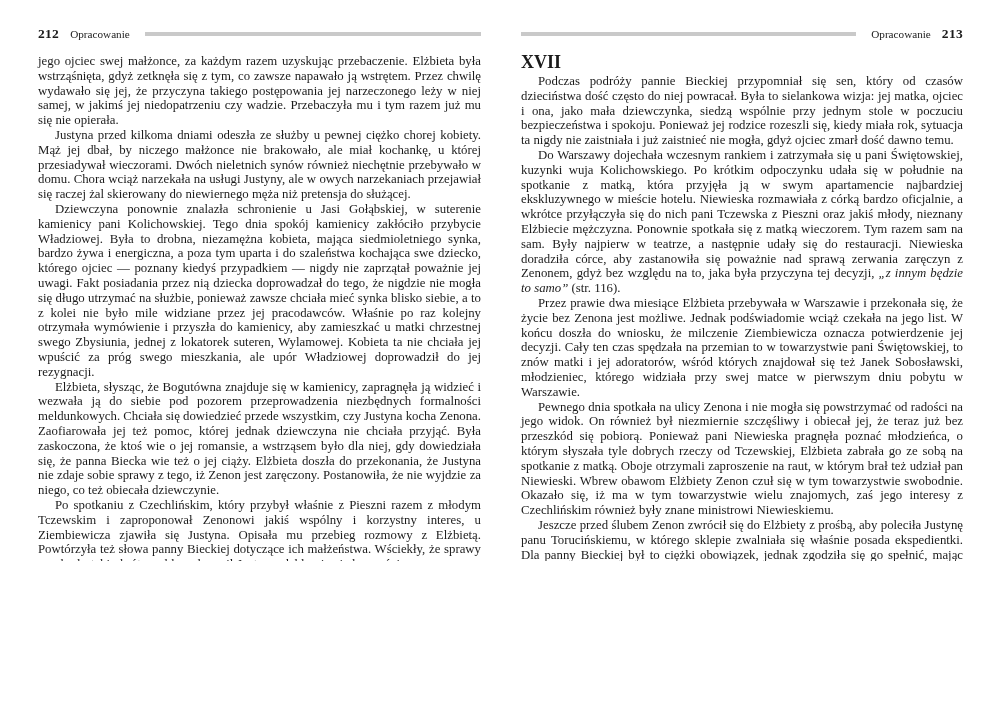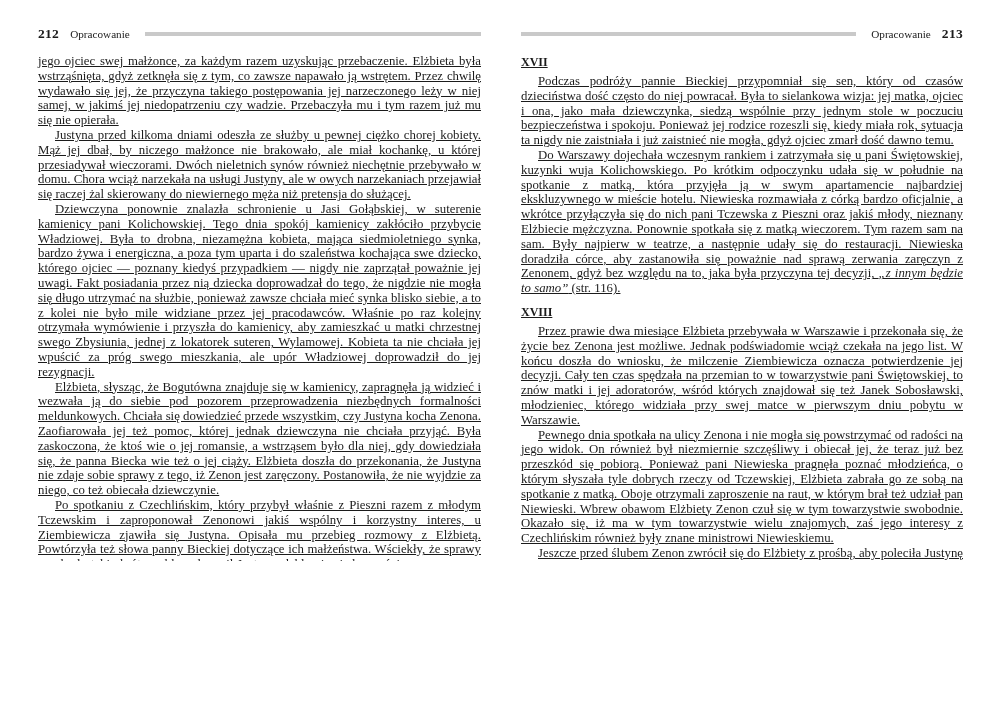--- a/index.html
+++ b/index.html
@@ -50,23 +50,23 @@
     background: #c9c9c9;
   }
 
   .page-body {
     font-size: 12.8px;
     line-height: 14.8px;
     text-align: justify;
     hyphens: auto;
     -webkit-hyphens: auto;
   }
-  .section { margin: 0; text-decoration: underline; }
+  .section { margin: 0; }
   .section-heading {
-    font-size: 12px;
+    font-size: 18px;
     line-height: 16px;
     font-weight: bold;
     margin: 8px 0 4px 0;
   }
   p.body-par {
     margin: 0;
     text-indent: 17px;
   }
   p.no-indent { text-indent: 0; }
   .it { font-style: italic; }
@@ -103,21 +103,20 @@
       <span class="running-title">Opracowanie</span>
       <span class="page-num">213</span>
     </div>
     <div class="page-body">
         <section class="section">
           <h2 class="section-heading">XVII</h2>
           <p class="body-par"><span>Podczas podróży pannie Bieckiej przypomniał się sen, który od czasów dzieciństwa dość często do niej powracał. Była to sielankowa wizja: jej matka, ojciec i ona, jako mała dziewczynka, siedzą wspólnie przy jednym stole w poczuciu bezpieczeństwa i spokoju. Ponieważ jej rodzice rozeszli się, kiedy miała rok, sytuacja ta nigdy nie zaistniała i już zaistnieć nie mogła, gdyż ojciec zmarł dość dawno temu.</span></p>
           <p class="body-par"><span>Do Warszawy dojechała wczesnym rankiem i zatrzymała się u pani Świętowskiej, kuzynki wuja Kolichowskiego. Po krótkim odpoczynku udała się w południe na spotkanie z matką, która przyjęła ją w swym apartamencie najbardziej ekskluzywnego w mieście hotelu. Niewieska rozmawiała z córką bardzo oficjalnie, a wkrótce przyłączyła się do nich pani Tczewska z Pieszni oraz jakiś młody, nieznany Elżbiecie mężczyzna. Ponownie spotkała się z matką wieczorem. Tym razem sam na sam. Były najpierw w teatrze, a następnie udały się do restauracji. Niewieska doradziła córce, aby zastanowiła się poważnie nad sprawą zerwania zaręczyn z Zenonem, gdyż bez względu na to, jaka była przyczyna tej decyzji, </span><span class="it">„z innym będzie to samo”</span><span> (str. 116).</span></p>
         </section>
         <section class="section">
-          <h2 class="section-heading">XVIII</h2>
           <p class="body-par"><span>Przez prawie dwa miesiące Elżbieta przebywała w Warszawie i przekonała się, że życie bez Zenona jest możliwe. Jednak podświadomie wciąż czekała na jego list. W końcu doszła do wniosku, że milczenie Ziembiewicza oznacza potwierdzenie jej decyzji. Cały ten czas spędzała na przemian to w towarzystwie pani Świętowskiej, to znów matki i jej adoratorów, wśród których znajdował się też Janek Sobosławski, młodzieniec, którego widziała przy swej matce w pierwszym dniu pobytu w Warszawie.</span></p>
           <p class="body-par"><span>Pewnego dnia spotkała na ulicy Zenona i nie mogła się powstrzymać od radości na jego widok. On również był niezmiernie szczęśliwy i obiecał jej, że teraz już bez przeszkód się pobiorą. Ponieważ pani Niewieska pragnęła poznać młodzieńca, o którym słyszała tyle dobrych rzeczy od Tczewskiej, Elżbieta zabrała go ze sobą na spotkanie z matką. Oboje otrzymali zaproszenie na raut, w którym brał też udział pan Niewieski. Wbrew obawom Elżbiety Zenon czuł się w tym towarzystwie swobodnie. Okazało się, iż ma w tym towarzystwie wielu znajomych, zaś jego interesy z Czechlińskim również były znane ministrowi Niewieskiemu.</span></p>
         </section>
         <section class="section">
           <p class="body-par"><span>Jeszcze przed ślubem Zenon zwrócił się do Elżbiety z prośbą, aby poleciła Justynę panu Torucińskiemu, w którego sklepie zwalniała się właśnie posada ekspedientki. Dla panny Bieckiej był to ciężki obowiązek, jednak zgodziła się go spełnić, mając pewną nadzieję, że na tym ich kontakty z Bogutówną się zakończą. Ziembiewicz jednak nie miał takich złudzeń, gdyż od pewnego czasu jego była kochanka coraz częściej zwracała się do niego o pomoc w bardzo błahych nieraz sprawach. Jednak ciężar tej sprawy rozłożony na niego i Elżbietę przestawał być uciążliwy i stawał się czymś </span><span class="it">„normalnym”</span><span>.</span></p>
           <p class="body-par"><span>Pani Kolichowska, dowiedziawszy się o ślubie, który odsuwał od niej widmo wyjazdu Elżbiety za granicę, zaczęła darzyć Zenona nieco większą niż dotychczas</span></p>
         </section>
       </div>
   </div>
 

